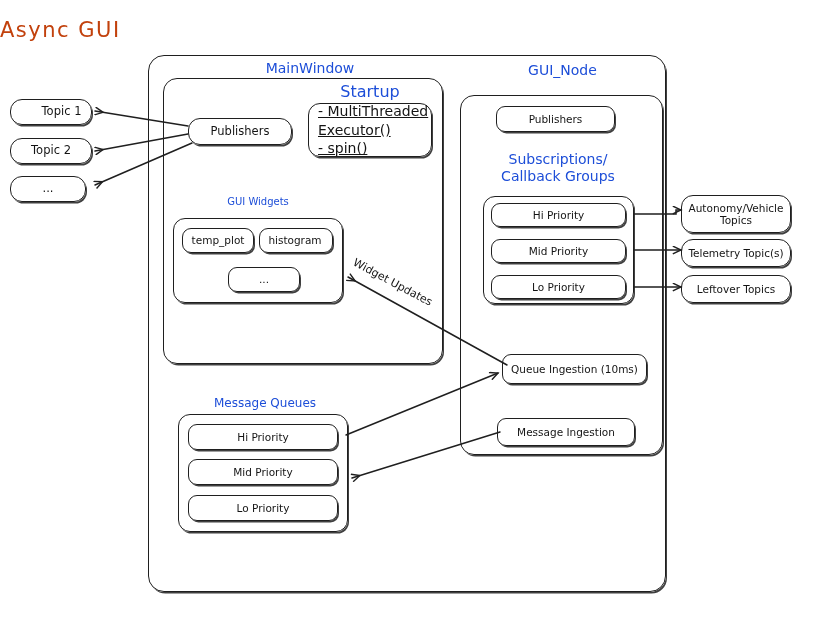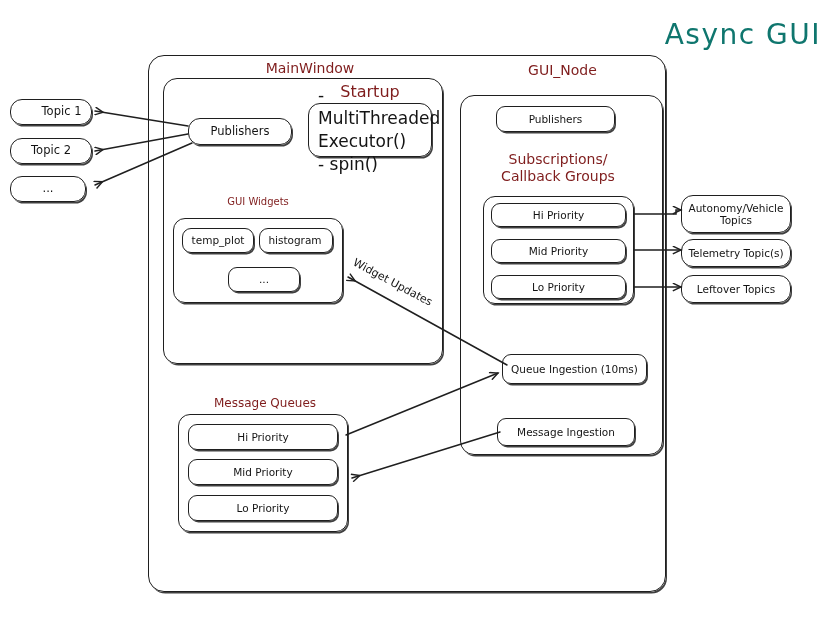--- a/index.html
+++ b/index.html
@@ -12,24 +12,24 @@
     width: 821px;
     height: 634px;
     background: #ffffff;
     font-family: "DejaVu Sans", sans-serif;
     overflow: hidden;
   }
   .title {
     position: absolute;
     left: 0; right: 0;
     top: 18px;
-    text-align: right;
-    font-size: 28px;
+    text-align: left;
+    font-size: 21px;
     letter-spacing: 1.5px;
-    color: #0f766e;
+    color: #c2410c;
   }
   
   .box {
     position: absolute;
     box-sizing: border-box;
     border: 1.6px solid #1f1f1f;
     border-radius: 12px;
     background: transparent;
   }
   .box.shadow {
@@ -42,46 +42,47 @@
     align-items: center;
     justify-content: center;
     text-align: center;
     color: #141414;
     line-height: 1.15;
     white-space: pre-line;
   }
   .grouplabel {
     position: absolute;
     text-align: center;
-    color: #7f1d1d;
+    color: #1d4ed8;
     font-size: 13px;
     white-space: pre-line;
     line-height: 1.2;
   }
   .pillText { font-size: 11.5px; }
   .small { font-size: 10.5px; }
   svg.wires {
     position: absolute;
     left: 0; top: 0;
     width: 821px;
     height: 634px;
     pointer-events: none;
   }
   .wirelabel {
     position: absolute;
     font-size: 11px;
     color: #141414;
     transform-origin: left top;
   }
   .startupText {
-    font-size: 17px;
+    font-size: 14px;
     text-align: left;
     justify-content: flex-start;
     padding-left: 10px;
     line-height: 1.35;
+    text-decoration: underline;
   }
 </style>
 </head>
 <body>
 
 <div id="canvas">
 
   <div class="title">Async  GUI</div>
 
   <svg class="wires" viewBox="0 0 821 634">

